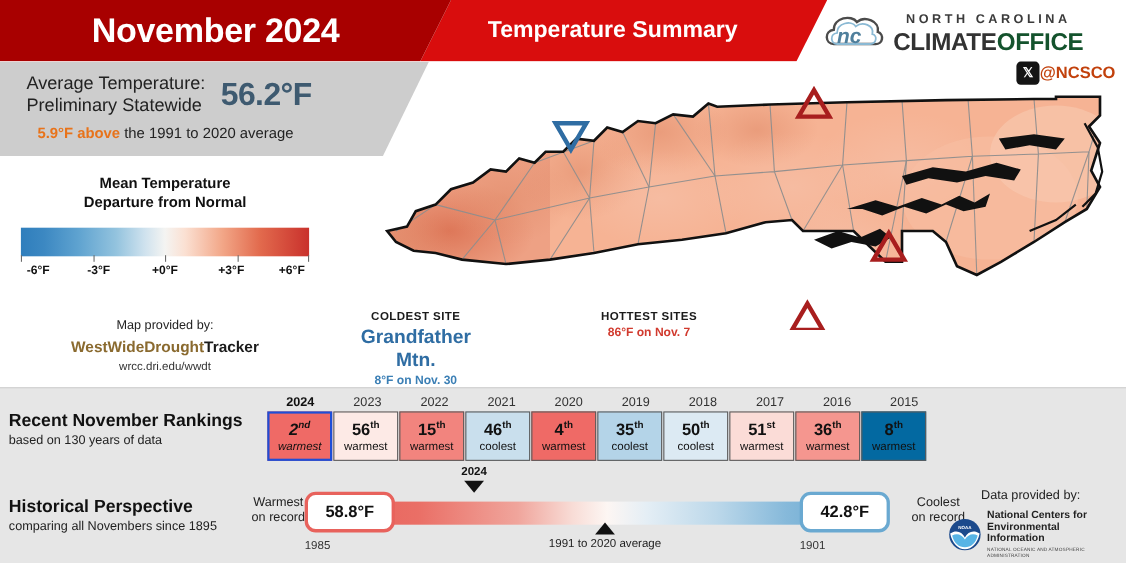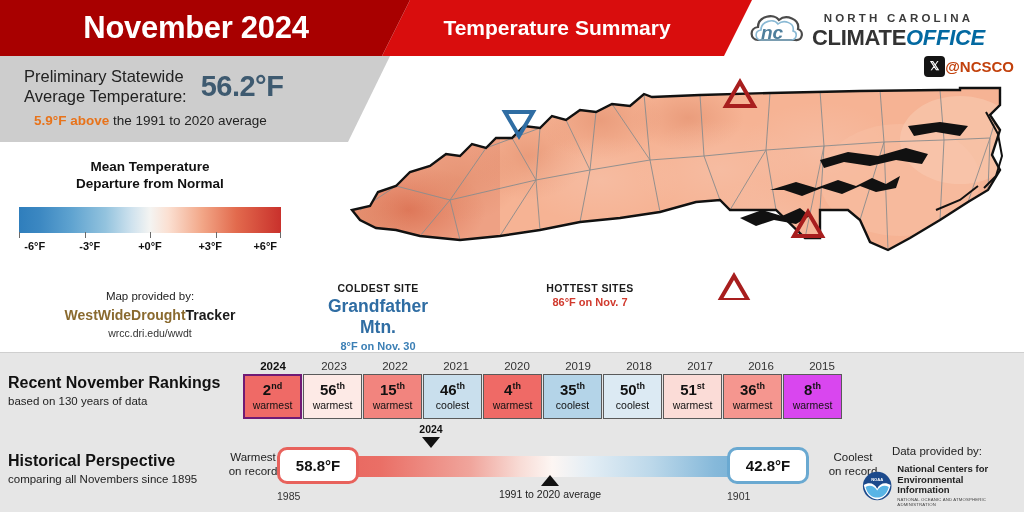--- a/index.html
+++ b/index.html
@@ -91,21 +91,21 @@
   .map-cred .l2 .t{color:#1b1b1b;}
   .map-cred .l3{font-size:10.5px;color:#333;margin-top:4px;}
 
   
   .logo{position:absolute;right:8px;top:8px;width:268px;height:46px;z-index:9;
         display:flex;align-items:center;}
   .logo-txt{margin-left:6px;line-height:1;text-align:center;}
   .logo-l1{font-size:11.5px;letter-spacing:3.2px;color:#3b3b3b;font-weight:bold;}
   .logo-l2{font-size:22px;font-weight:bold;letter-spacing:-.3px;margin-top:2px;}
   .logo-l2 .a{color:#333;}
-  .logo-l2 .b{color:#0369a1;font-style:italic;}
+  .logo-l2 .b{color:#14532d;}
   .xhandle{position:absolute;right:10px;top:56px;z-index:9;display:flex;align-items:center;}
   .xbox{width:21px;height:21px;background:#141414;border-radius:4px;
         display:flex;align-items:center;justify-content:center;
         color:#fff;font-size:12px;font-weight:bold;font-family:"Liberation Serif",serif;}
   .xname{margin-left:0;font-size:15px;font-weight:bold;color:#c2410c;}
 
   
   .map{position:absolute;left:300px;top:60px;width:724px;height:240px;z-index:2;}
   .site-lbl{position:absolute;text-align:center;z-index:6;}
   .site-kind{font-size:10.5px;font-weight:bold;color:#1b1b1b;letter-spacing:.4px;}
@@ -135,21 +135,21 @@
     margin-right:1px;
   }
   .rank-years div.cur{font-weight:bold;color:#111;}
   .rank-cells{display:flex;margin-top:2px;}
   .rcell{
     width:59px;height:45px;margin-right:1px;
     border:1px solid #5a5a5a;
     display:flex;flex-direction:column;align-items:center;justify-content:center;
     box-sizing:border-box;
   }
-  .rcell.cur{border:2px solid #701a75;}
+  .rcell.cur{border:2px solid #1d4ed8;font-style:italic;}
   .rnum{font-size:15px;font-weight:bold;color:#111;line-height:1;}
   .rnum sup{font-size:9px;font-weight:bold;}
   .rword{font-size:10.5px;color:#111;margin-top:3px;line-height:1;}
 
   
   .hist{position:absolute;left:243px;top:448px;width:600px;height:34px;z-index:4;}
   .hbar{
     position:absolute;left:74px;top:8px;width:452px;height:21px;
     background:linear-gradient(to right,
       #e8625c 0%, #ea6f66 14%, #f0a59c 34%, #f8dcd6 45%,
@@ -206,22 +206,22 @@
     </div>
   </div>
   <div class="xhandle">
     <div class="xbox">𝕏</div>
     <div class="xname">@NCSCO</div>
   </div>
 
   <div class="sum-band"></div>
   <div class="sum-row">
     <div class="sum-lbl">
+      <div>Average Temperature:</div>
       <div>Preliminary Statewide</div>
-      <div>Average Temperature:</div>
     </div>
     <div class="sum-val">56.2°F</div>
   </div>
   <div class="sum-dep">
     <span class="amt">5.9°F above</span><span class="rest"> the 1991 to 2020 average</span>
   </div>
 
   <div class="legend">
     <div class="legend-title">
       <div>Mean Temperature</div>
@@ -420,21 +420,21 @@
           <div class="rword">coolest</div>
         </div>
         <div class="rcell" style="background: rgb(251, 220, 215);">
           <div class="rnum">51<sup>st</sup></div>
           <div class="rword">warmest</div>
         </div>
         <div class="rcell" style="background: rgb(245, 150, 143);">
           <div class="rnum">36<sup>th</sup></div>
           <div class="rword">warmest</div>
         </div>
-        <div class="rcell" style="background: #d946ef;">
+        <div class="rcell" style="background: #0369a1;">
           <div class="rnum">8<sup>th</sup></div>
           <div class="rword">warmest</div>
         </div>
       </div>
   </div>
 
   <div class="sec-title" style="left:8px;top:452px;width:226px;">
     <div class="t">Historical Perspective</div>
     <div class="s">comparing all Novembers since 1895</div>
   </div>

